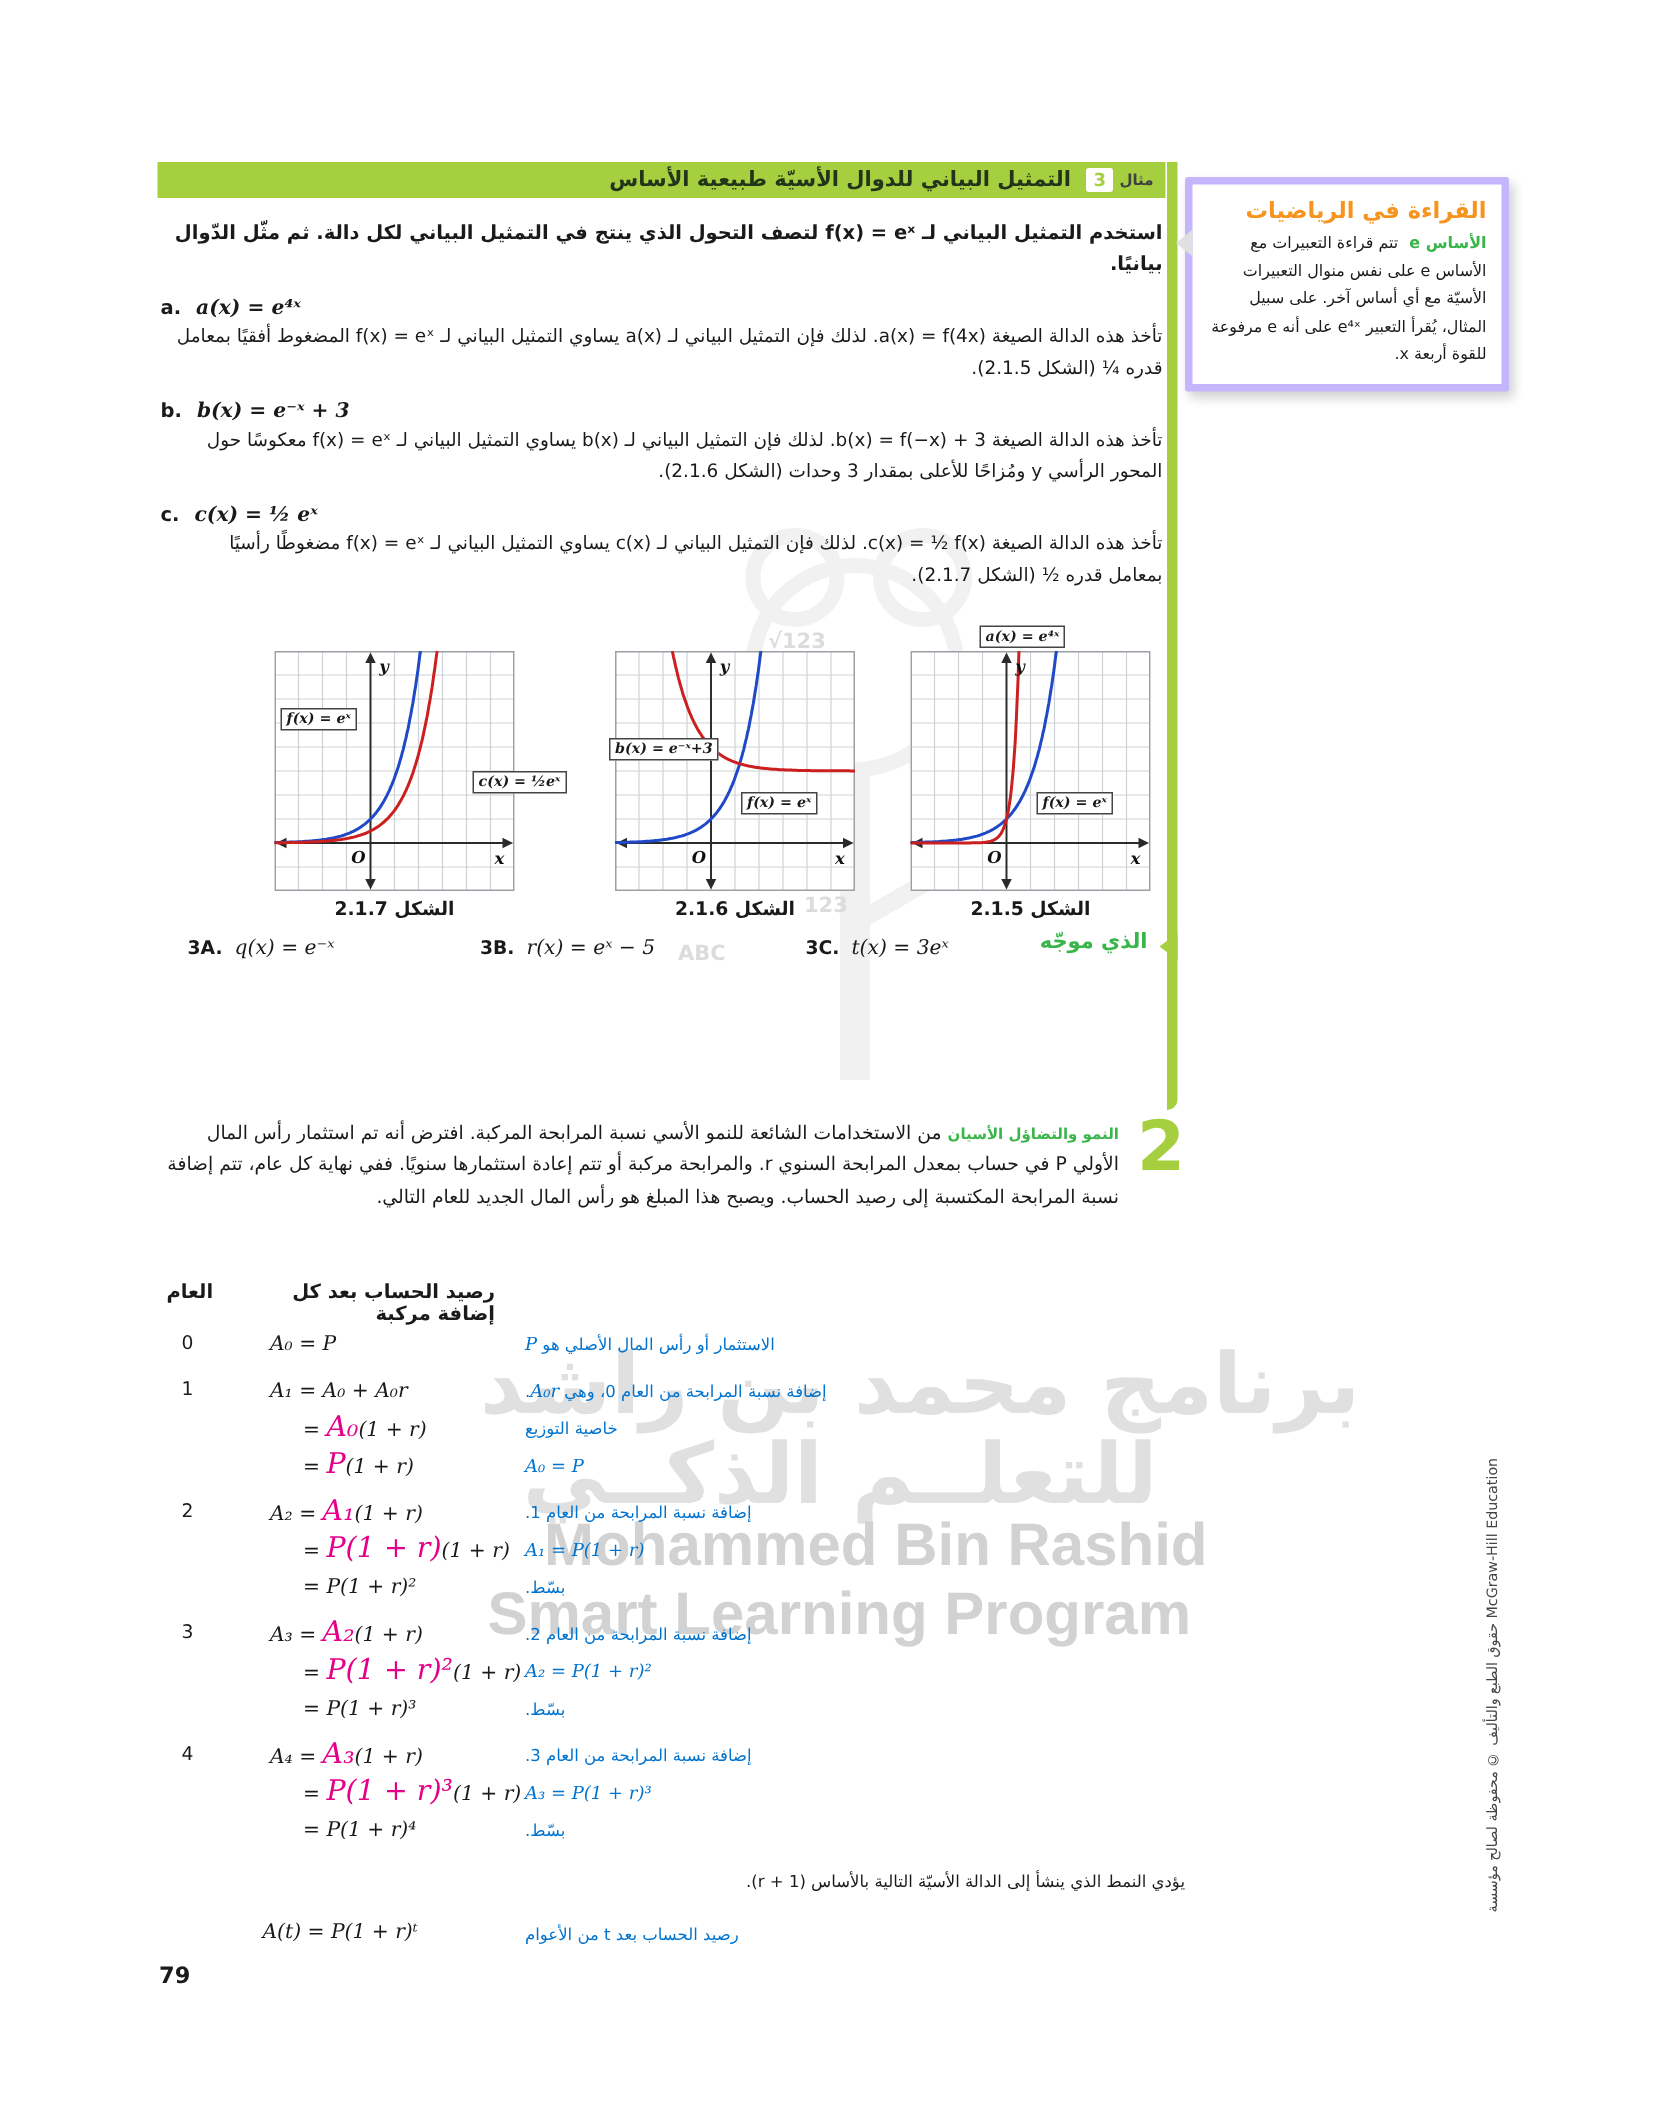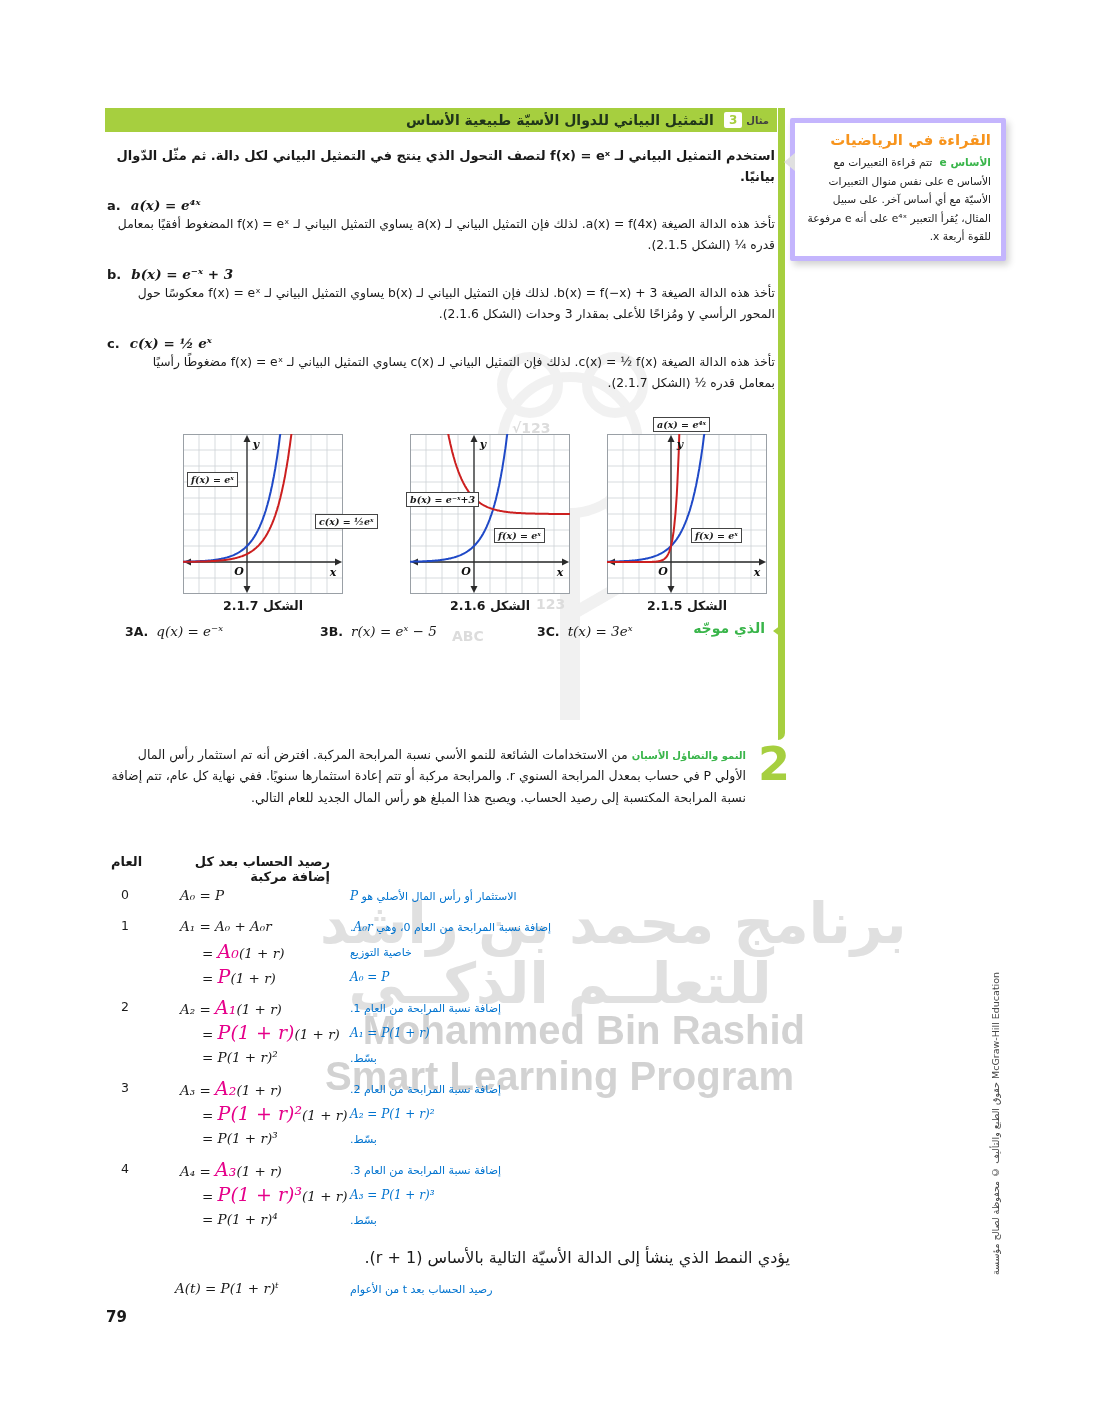--- a/index.html
+++ b/index.html
@@ -94,21 +94,21 @@
   .gt-eq.indent{padding-left:49px;}
   .gt-note{text-align:left;}
   .sg-k{font-family:"DejaVu Serif",serif;font-style:italic;font-size:13.5px;color:#1a1a1a;}
   .sg-m{font-family:"DejaVu Serif",serif;font-style:italic;font-size:19px;
         color:var(--magenta,#e5008a);}
   .sg-ar{color:var(--note-blue,#0073cf);font-size:11px;}
   .sg-mt{font-family:"DejaVu Serif",serif;font-style:italic;font-size:12px;
          color:var(--note-blue,#0073cf);}
 
   .pattern-note{left:105px;top:1248px;width:685px;direction:rtl;text-align:right;
-                font-size:16px;margin:0;}
+                font-size:11px;margin:0;}
   .final-row{left:105px;top:1280px;width:600px;height:24px;}
   .final-eq{position:absolute;left:70px;top:0;font-size:13.5px;}
   .final-note{position:absolute;left:245px;top:3px;color:var(--note-blue,#0073cf);
               font-size:11px;direction:rtl;}
 
   .copyright{left:990px;top:935px;height:340px;writing-mode:vertical-rl;
              transform:rotate(180deg);font-size:9.5px;color:#444;white-space:nowrap;}
   .page-num{left:106px;top:1308px;font-weight:bold;font-size:15px;}
 </style>
 </head>

